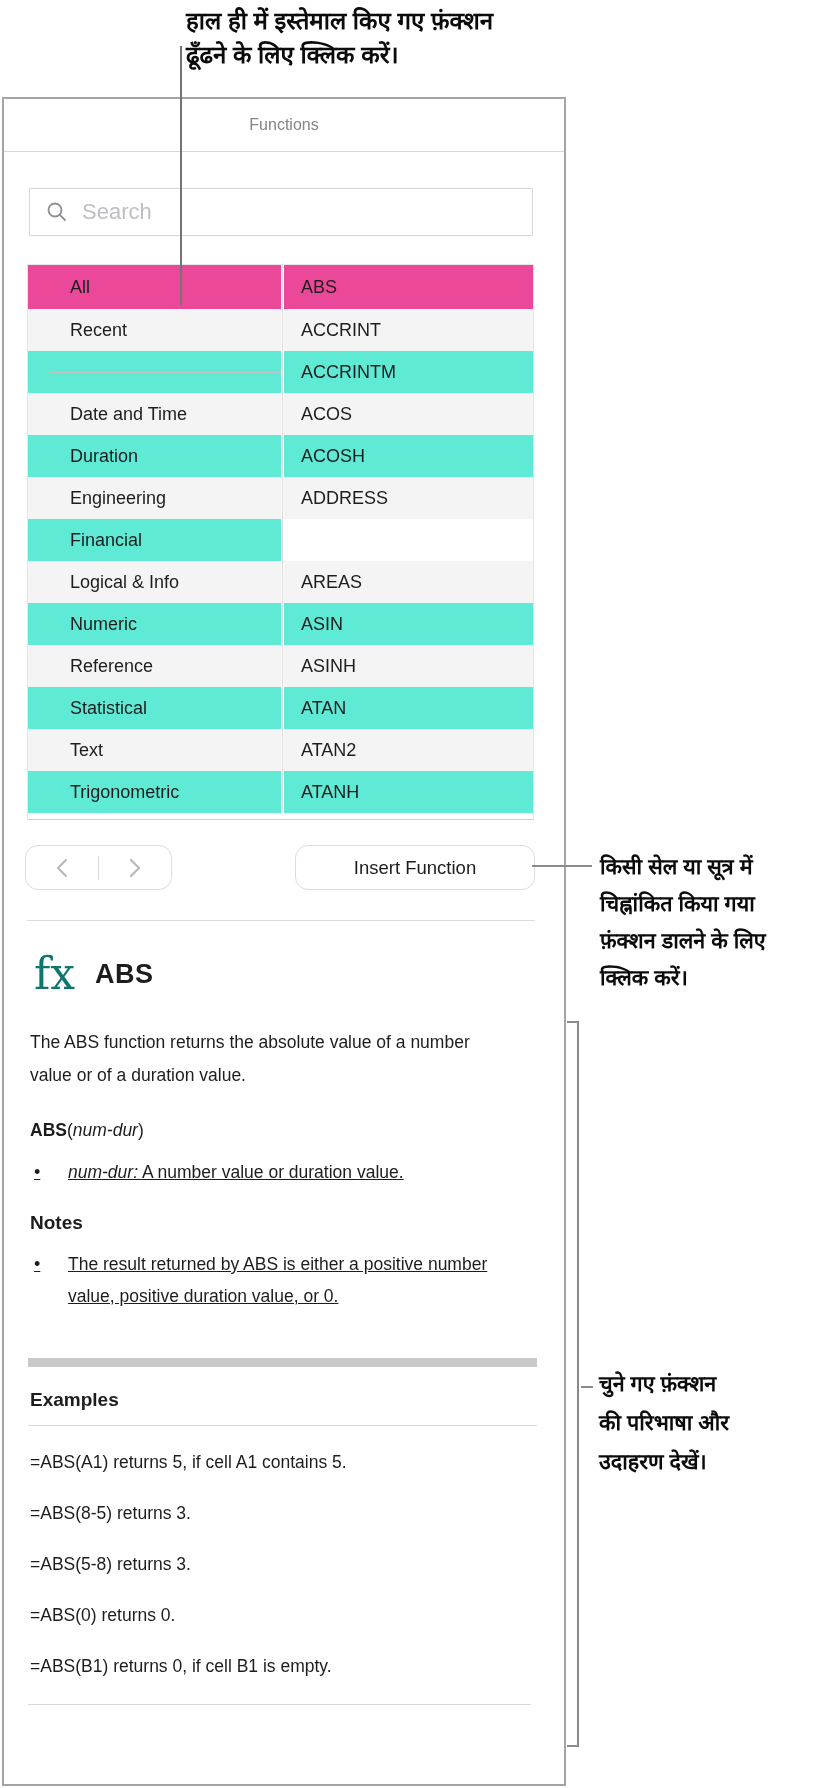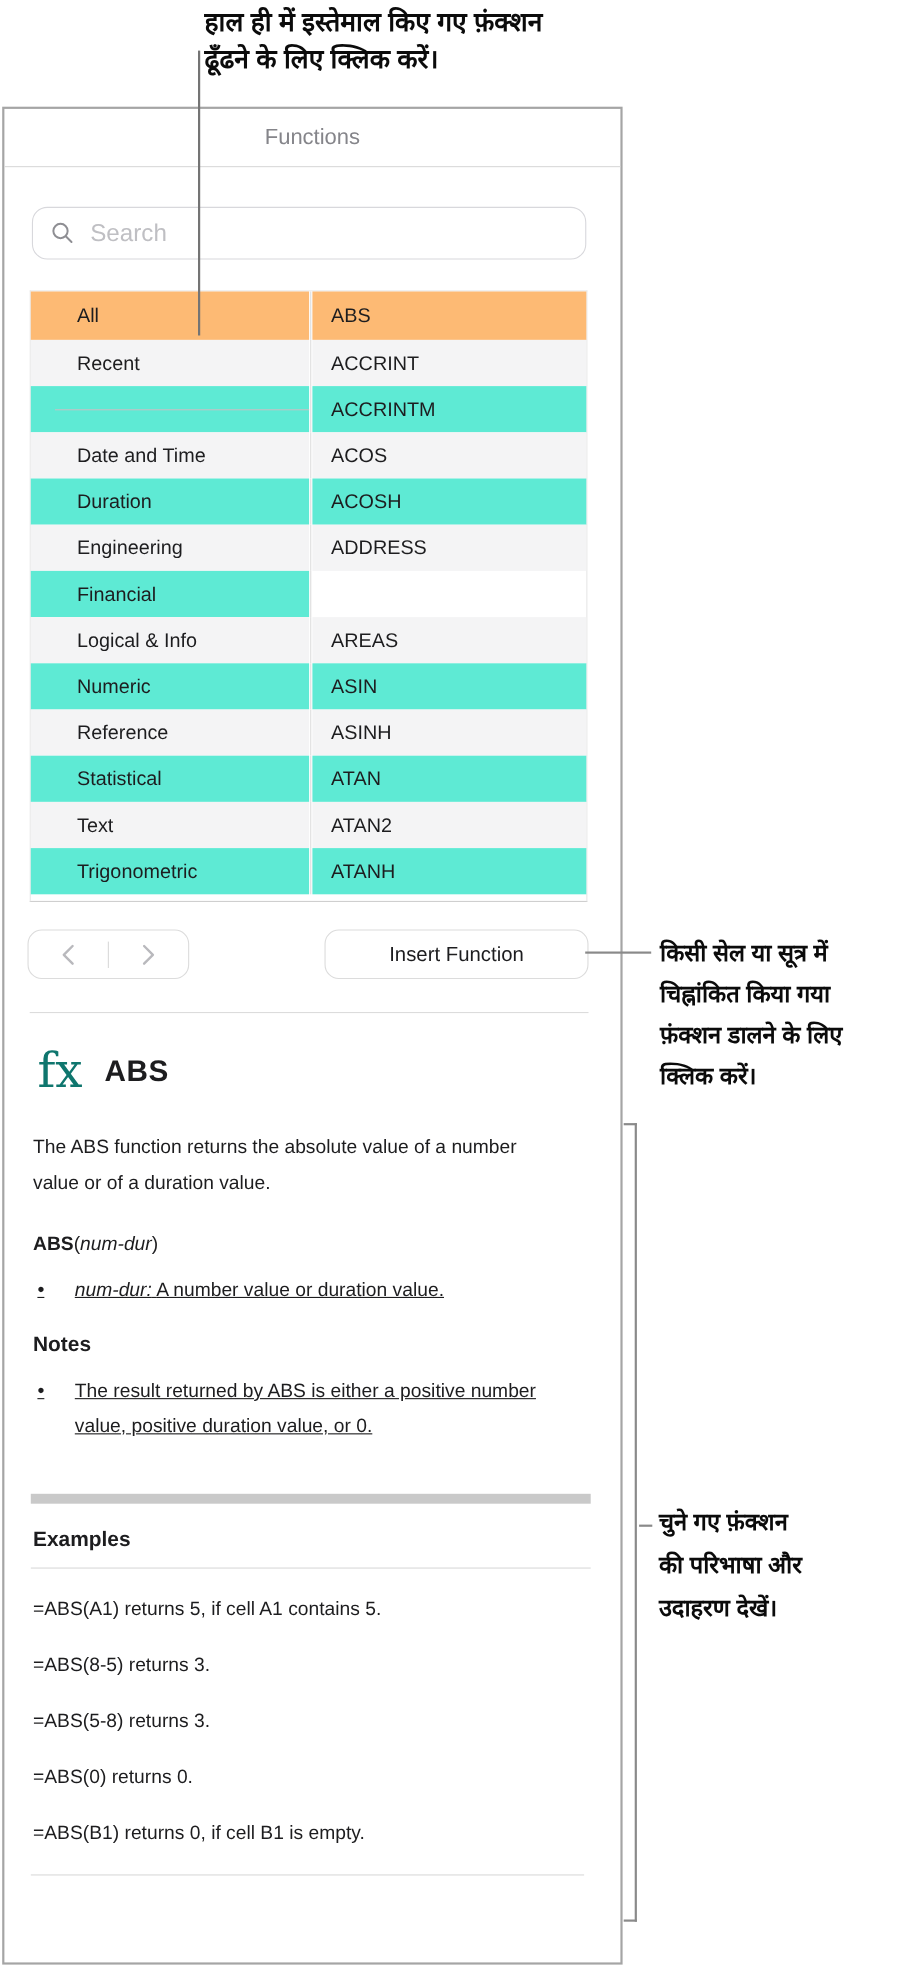--- a/index.html
+++ b/index.html
@@ -15,39 +15,39 @@
   .vline{position:absolute;left:180px;top:46px;width:2px;height:259px;background:#747474;z-index:5;}
   .hline{position:absolute;left:532px;top:865px;width:60px;height:2px;background:#8a8a8a;}
   .bracket{position:absolute;left:567px;top:1021px;width:12px;height:726px;
            border:2px solid #8a8a8a;border-left:none;box-sizing:border-box;}
   .tick{position:absolute;left:581px;top:1386px;width:12px;height:2px;background:#8a8a8a;}
 
   
   .panel{position:absolute;left:2px;top:97px;width:564px;height:1689px;background:#fff;
          border:2px solid #a5a5a5;box-sizing:border-box;}
   .titlebar{position:absolute;top:0;left:0;right:0;height:52px;border-bottom:1px solid #d9d9d9;
-            text-align:center;line-height:52px;font-size:20px;color:#85858a;}
+            text-align:center;line-height:52px;font-size:16px;color:#85858a;}
   .search{position:absolute;top:89px;left:25px;width:504px;height:48px;box-sizing:border-box;
-          border:1.5px solid #d8d8dc;border-radius:14px;display:flex;align-items:center;padding-left:16px;}
+          border:1.5px solid #d8d8dc;border-radius:2px;display:flex;align-items:center;padding-left:16px;}
   .search svg{flex:0 0 auto;}
   .search input{border:none;outline:none;flex:1;margin-left:12px;font-size:22px;
                 font-family:"Liberation Sans",sans-serif;color:#444;background:transparent;}
   .search input::placeholder{color:#bfbfc3;}
 
   
   .fnlist{position:absolute;top:165px;left:23px;width:507px;background:#fff;box-sizing:border-box;
           border:1px solid #e7e7e7;border-bottom:1px solid #cfcfcf;padding-bottom:6px;}
   .row{display:flex;height:42px;}
   .row.hd{height:44px;}
   .cell{display:flex;align-items:center;font-size:18px;color:#1d1d1f;box-sizing:border-box;background:#5eead4;}
   .cat{width:253px;padding-left:42px;position:relative;}
   .fn{flex:1;padding-left:17px;}
   .gap{width:3px;background:#fff;display:flex;justify-content:center;}
   .gap::after{content:"";width:1px;background:#dcdcdc;}
-  .row.hd .cell{background:#fdba74;}
+  .row.hd .cell{background:#ec4899;}
   .row.st .cell{background:#f4f4f5;}
   .sepline{position:absolute;left:22px;right:0;top:50%;border-top:1.5px solid #c2c2c4;}
 
   
   .navgroup{position:absolute;top:746px;left:21px;width:147px;height:45px;box-sizing:border-box;
             border:1.5px solid #dcdcdc;border-radius:13px;display:flex;align-items:center;background:#fff;}
   .navbtn{flex:1;display:flex;align-items:center;justify-content:center;height:100%;cursor:default;}
   .navdiv{width:1px;height:24px;background:#d9d9d9;}
   .insertbtn{position:absolute;top:746px;left:291px;width:240px;height:45px;box-sizing:border-box;
              border:1.5px solid #dcdcdc;border-radius:13px;display:flex;align-items:center;

